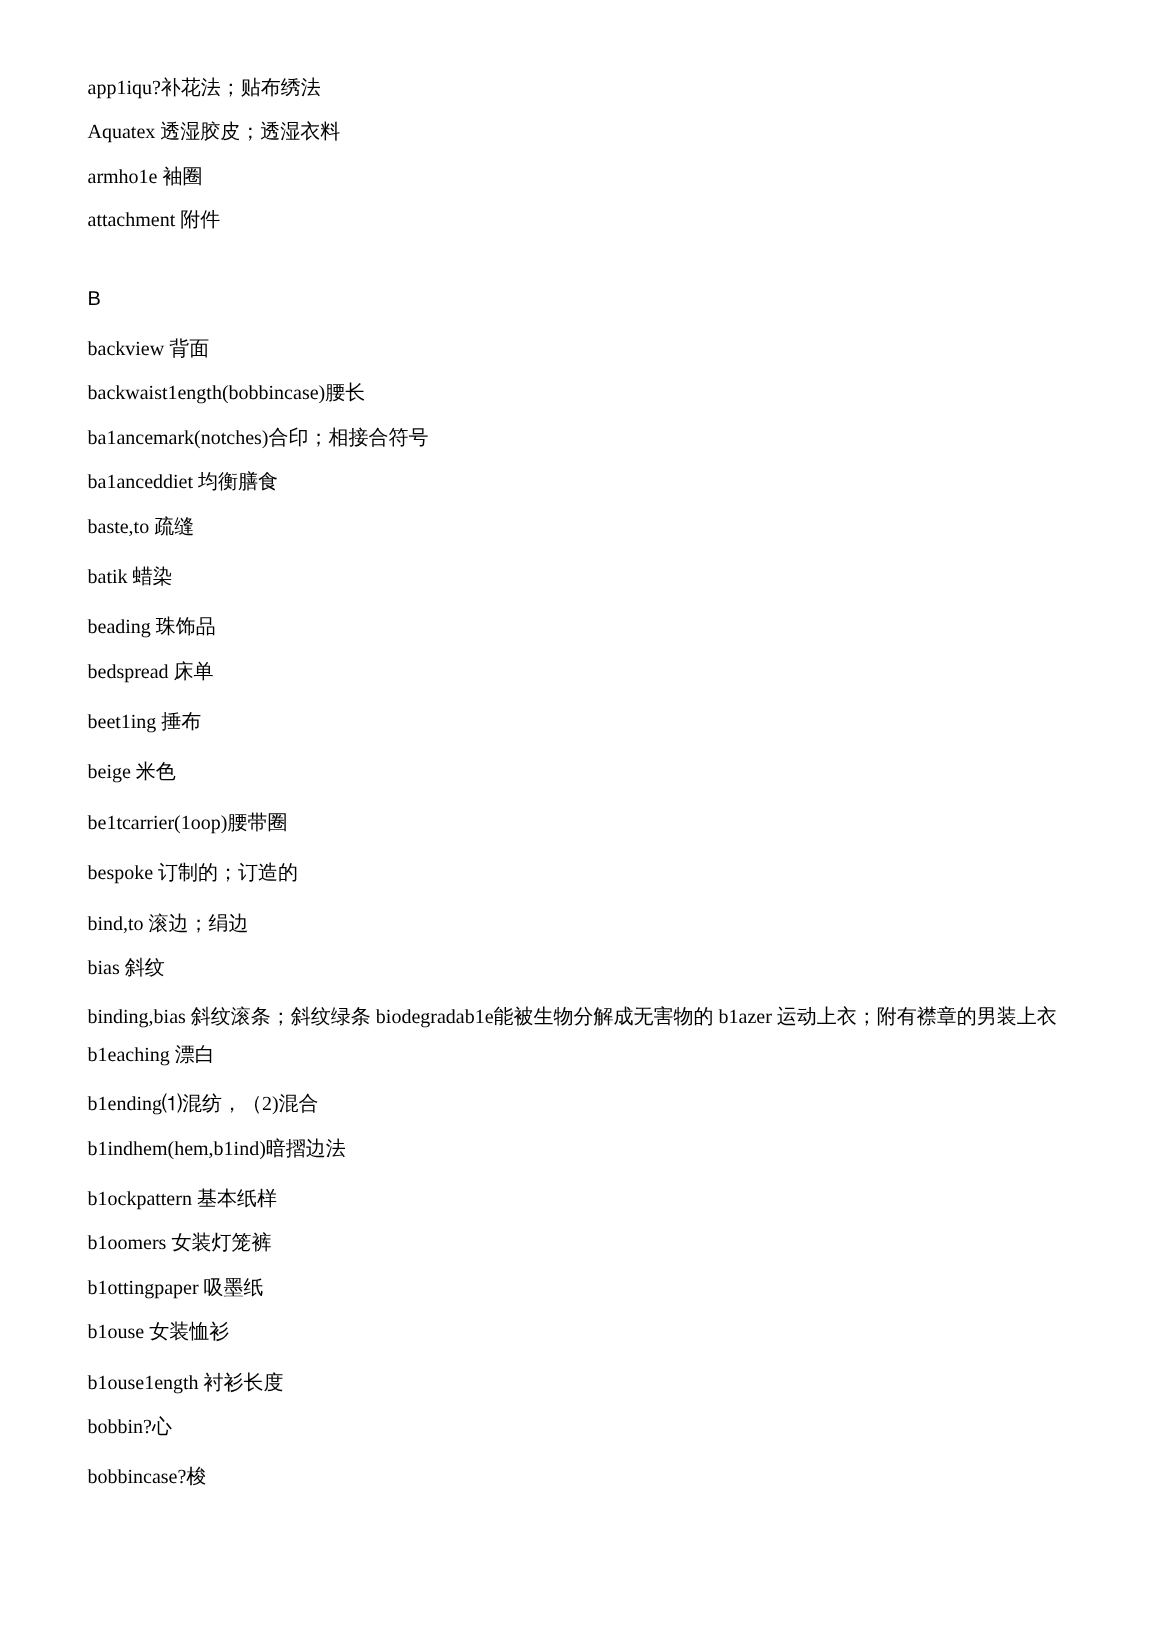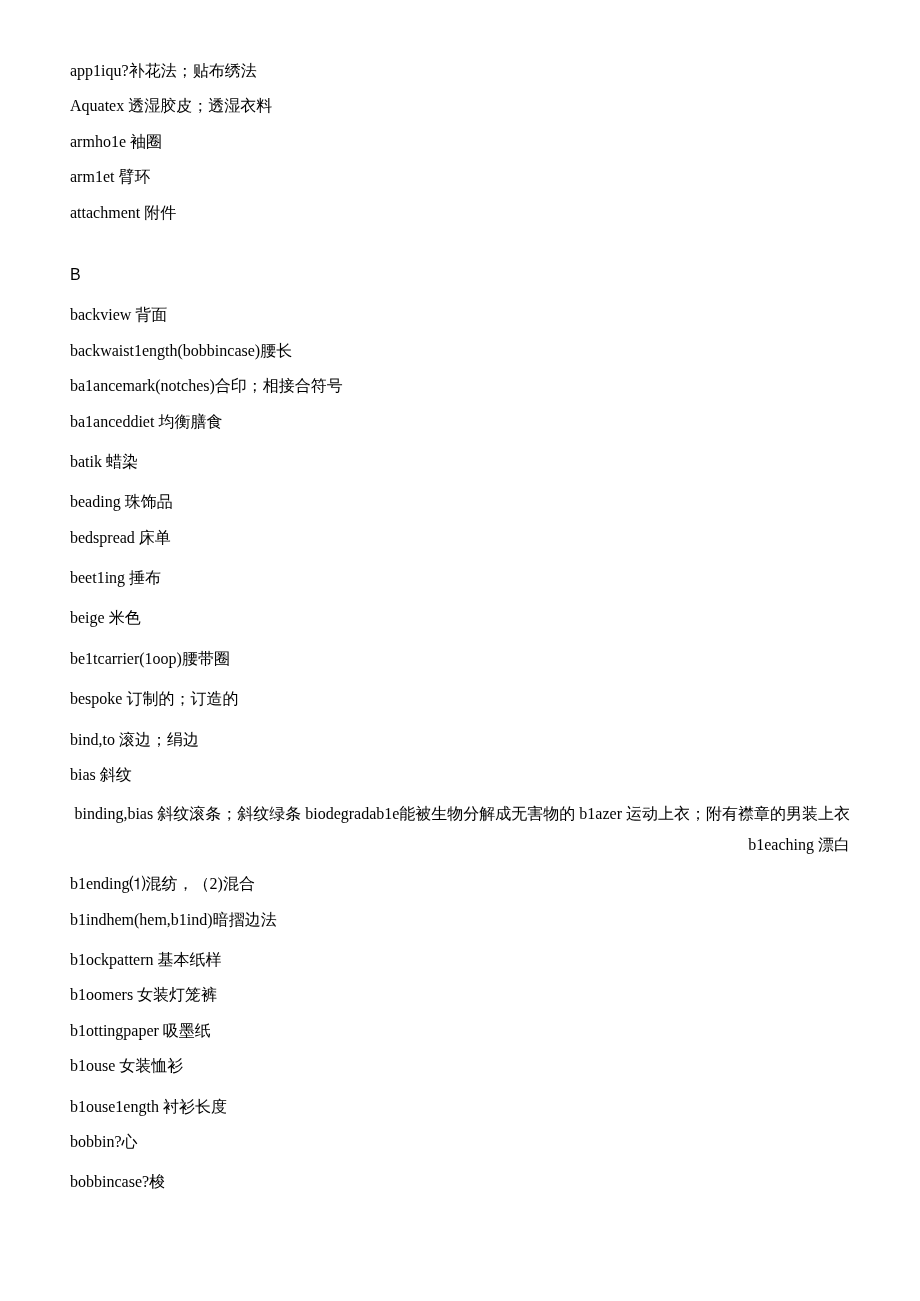--- a/index.html
+++ b/index.html
@@ -22,37 +22,36 @@
     .section-header {
       margin-top: 40px;
       margin-bottom: 18px;
       font-family: Arial, sans-serif;
     }
     .group-gap {
       margin-top: 18px;
     }
     .multi-line {
       line-height: 1.9;
-      text-align: right;
     }
   </style>
 </head>
 <body>
 
 <div id="content">
     <div class="entry">app1iqu?补花法；贴布绣法</div>
     <div class="entry">Aquatex 透湿胶皮；透湿衣料</div>
     <div class="entry">armho1e 袖圈</div>
-    <div class="entry">arm1et 臂环</div>
     <div class="entry">attachment 附件</div>
     <div class="section-header">B</div>
     <div class="entry">backview 背面</div>
     <div class="entry">backwaist1ength(bobbincase)腰长</div>
     <div class="entry">ba1ancemark(notches)合印；相接合符号</div>
     <div class="entry">ba1anceddiet 均衡膳食</div>
+    <div class="entry">baste,to 疏缝</div>
     <div class="entry group-gap">batik 蜡染</div>
     <div class="entry group-gap">beading 珠饰品</div>
     <div class="entry">bedspread 床单</div>
     <div class="entry group-gap">beet1ing 捶布</div>
     <div class="entry group-gap">beige 米色</div>
     <div class="entry group-gap">be1tcarrier(1oop)腰带圈</div>
     <div class="entry group-gap">bespoke 订制的；订造的</div>
     <div class="entry group-gap">bind,to 滚边；绢边</div>
     <div class="entry">bias 斜纹</div>
     <div class="entry multi-line">binding,bias 斜纹滚条；斜纹绿条 biodegradab1e能被生物分解成无害物的 b1azer 运动上衣；附有襟章的男装上衣 b1eaching 漂白</div>

